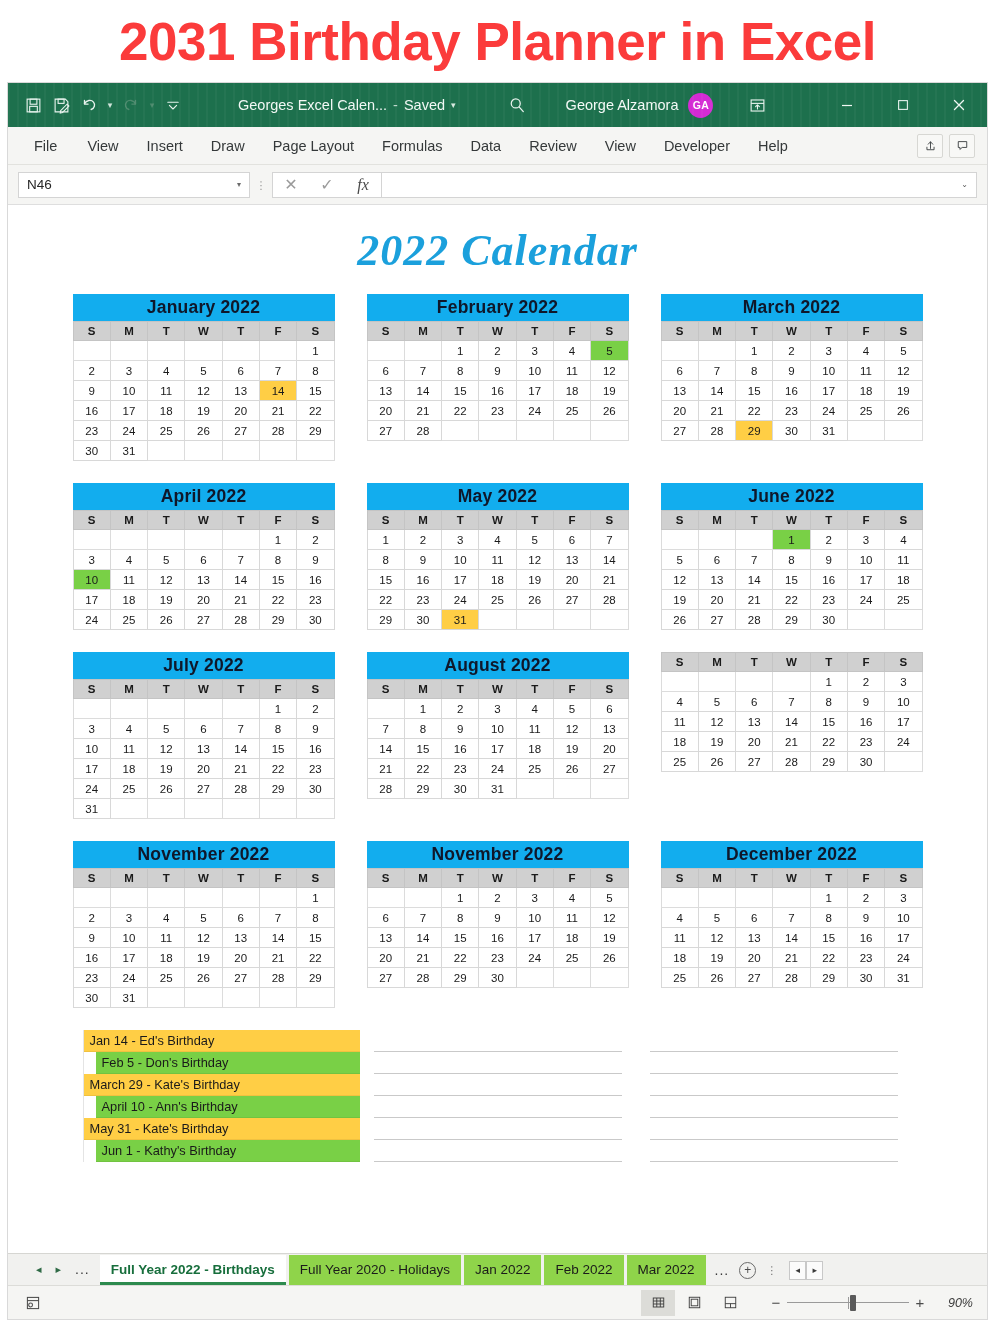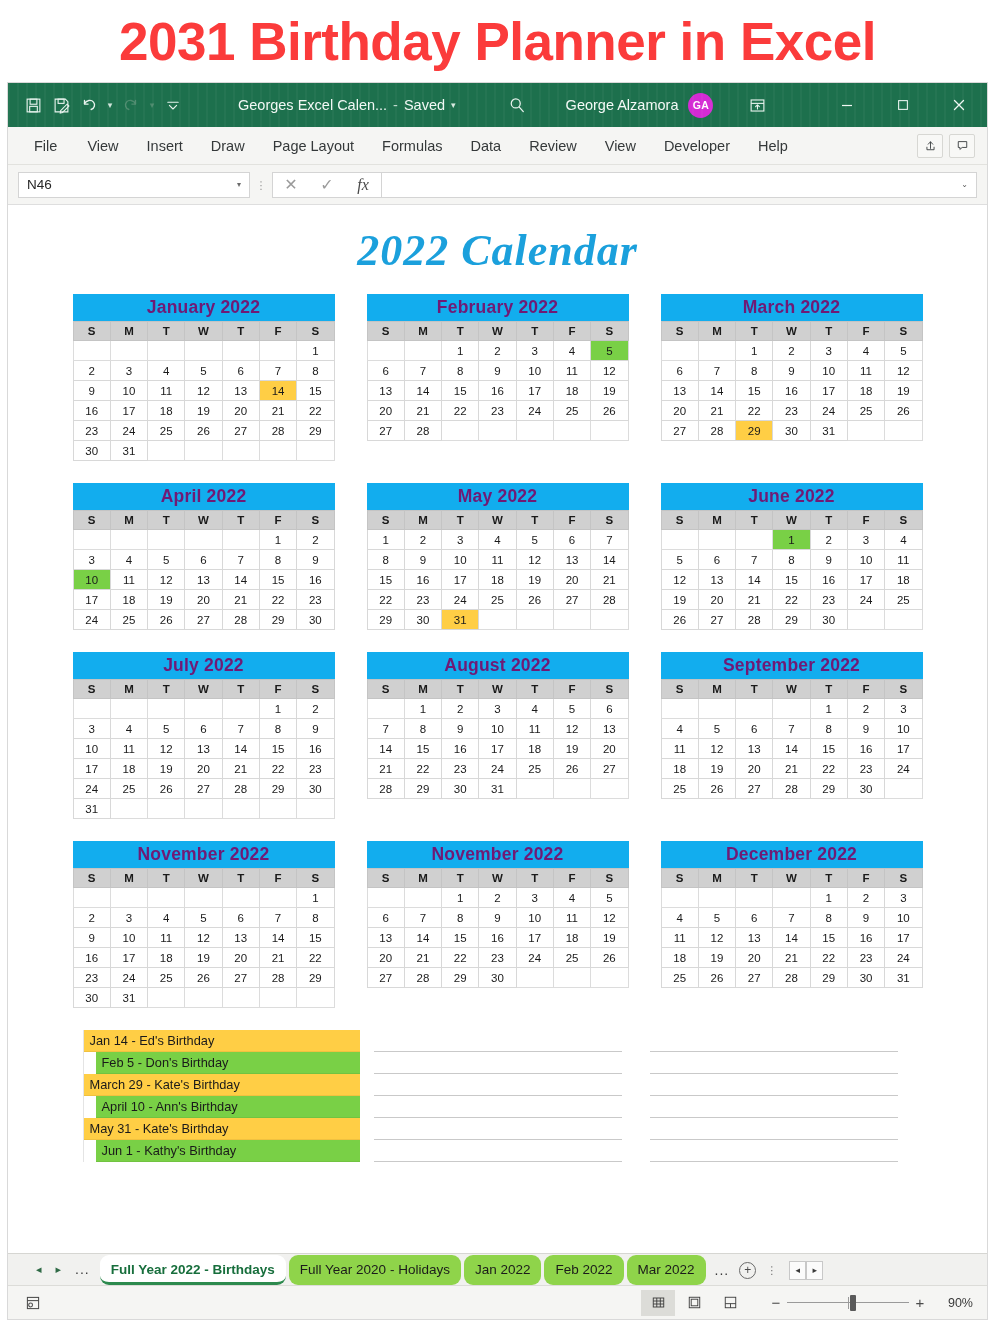--- a/index.html
+++ b/index.html
@@ -166,21 +166,21 @@
   .month-row {
     display:flex; justify-content:center; gap:32px;
     margin-bottom: 22px;
   }
   .month {
     width: 262px;
     flex: none;
   }
   .m-head {
     background:#12ADEE;
-    color:#701a75;
+    color:#0f172a;
     text-align:center;
     font-size:17.5px;
     font-weight:bold;
     height:27px; line-height:27px;
     letter-spacing:0.2px;
   }
   table.m-grid {
     width:100%;
     border-collapse: collapse;
     table-layout: fixed;
@@ -244,21 +244,20 @@
     padding-left: 28px;
   }
   .nav-arrows { display:flex; align-items:center; gap:14px; height:32px; padding-right:10px; color:#2f6a46; font-size:11px; }
   .nav-arrows .dots { color:#3a3a3a; font-size:14px; letter-spacing:1px; }
   .stab {
     height:30px; line-height:30px;
     padding: 0 11px;
     font-size:13.5px; color:#1d1d1d;
     white-space:nowrap;
     margin-right:3px;
-    border-radius:9px;
   }
   .stab.active {
     background:#ffffff;
     color:#176E3C;
     font-weight:bold;
     border-bottom:3px solid #2d8a4e;
   }
   .stab.green { background:#8FD44A; color:#1b1b1b; }
   #tab-extra { display:flex; align-items:center; gap:10px; height:30px; padding-left:6px; }
   #tab-extra .dots { font-size:14px; color:#3a3a3a; letter-spacing:1px; }
@@ -293,21 +292,21 @@
   .viewbtn.active { background:#dcdcd8; }
   #zoomctl { display:flex; align-items:center; gap:0; margin-left:16px; }
   #zoomctl .zsign { width:22px; text-align:center; font-size:15px; color:#4a4a4a; }
   #ztrack { width:122px; height:26px; position:relative; display:flex; align-items:center; }
   #ztrack .line { width:100%; height:1px; background:#9a9a9a; }
   #ztrack .mid { position:absolute; left:50%; top:7px; width:1px; height:12px; background:#9a9a9a; }
   #zhandle {
     position:absolute; left: 52%; top:5px;
     width:6px; height:16px; background:#5a5a5a; border-radius:1px;
   }
-  #zlabel { width:42px; text-align:right; font-size:12.5px; color:#3a3a3a; }
+  #zlabel { width:42px; text-align:right; font-size:12.5px; color:#3a3a3a;font-style:italic; }
 </style>
 </head>
 <body>
 
 <div id="banner">
   <div id="banner-text">2031 Birthday Planner in Excel</div>
 </div>
 
 <div id="excel">
 
@@ -965,21 +964,20 @@
                 <td>30</td>
                 <td>31</td>
                 <td class="empty">&nbsp;</td>
                 <td class="empty">&nbsp;</td>
                 <td class="empty">&nbsp;</td>
               </tr>
             </tbody>
           </table>
         </div>
       <div class="month">
-          <div class="m-head">September 2022</div>
           <table class="m-grid">
             <thead>
               <tr>
                 <th>S</th>
                 <th>M</th>
                 <th>T</th>
                 <th>W</th>
                 <th>T</th>
                 <th>F</th>
                 <th>S</th>

